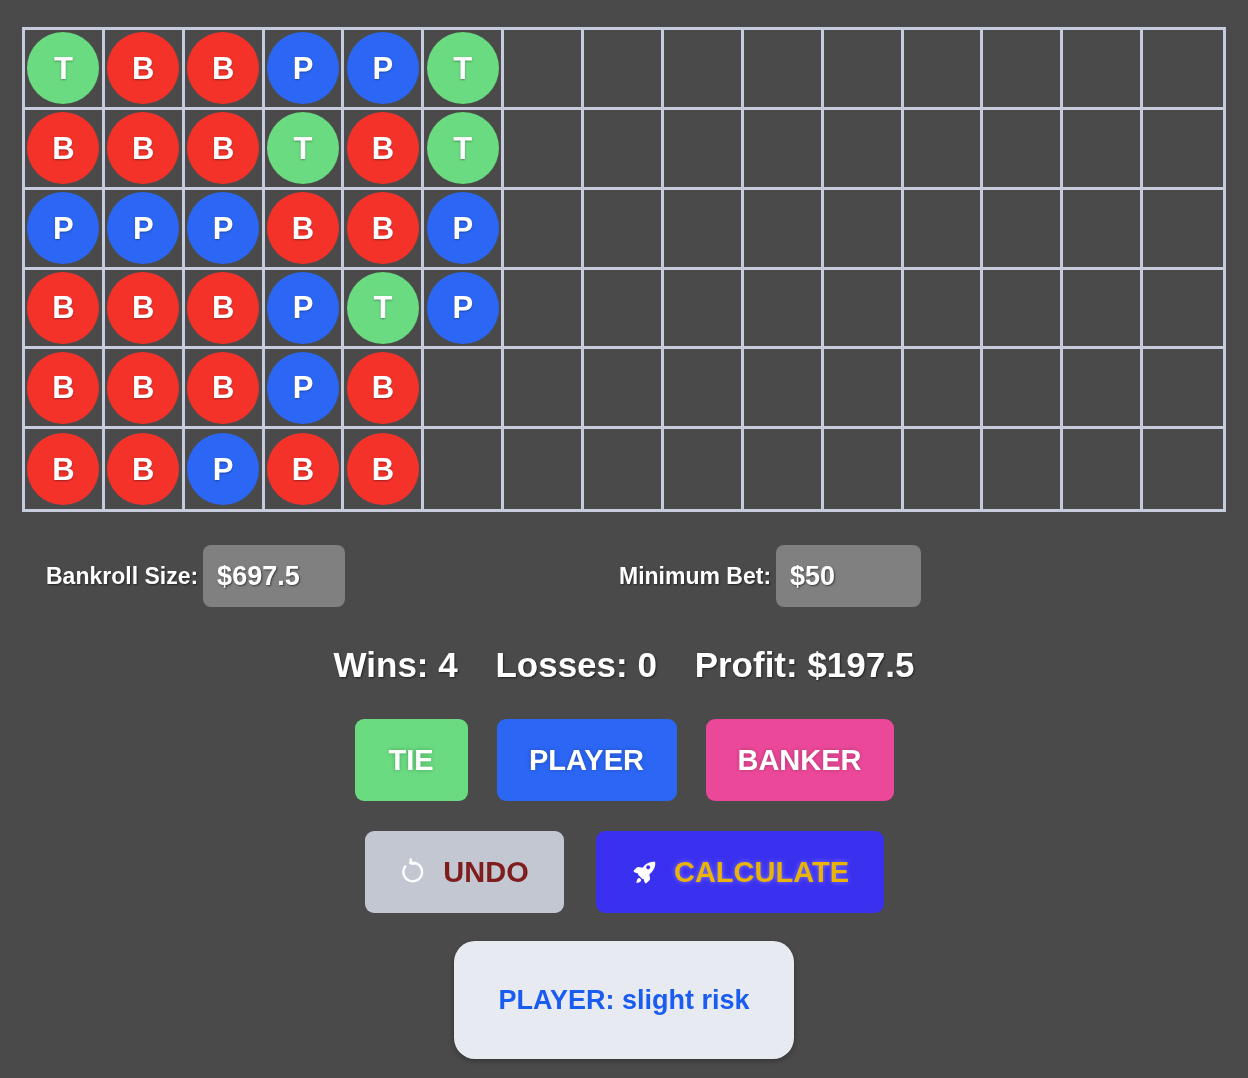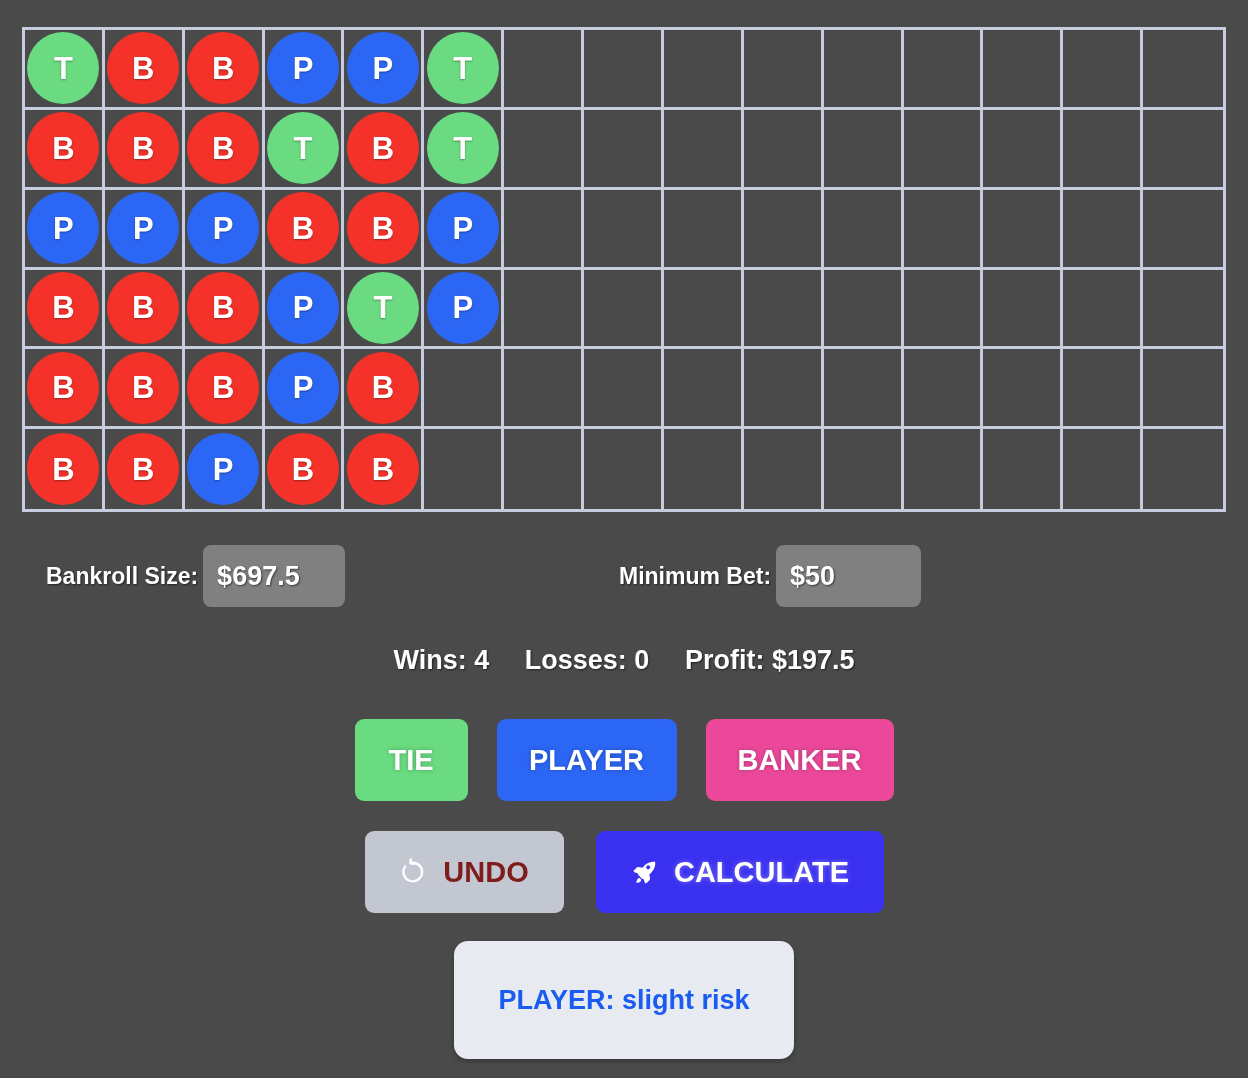--- a/index.html
+++ b/index.html
@@ -112,21 +112,21 @@
   #minbet-input   { width: 145px; height: 62px; }
 
   
   #stats {
     position: absolute;
     left: 0;
     top: 645px;
     width: 1248px;
     text-align: center;
     color: #ffffff;
-    font-size: 27px;
+    font-size: 35px;
     font-weight: bold;
     font-family: "Liberation Sans", sans-serif;
     text-shadow: 1px 1px 2px rgba(0,0,0,0.55);
   }
   #stats span { margin: 0 14px; white-space: nowrap; }
 
   
   #bet-buttons {
     position: absolute;
     left: 0;
@@ -181,21 +181,21 @@
     cursor: pointer;
     padding: 0 30px;
   }
   #undo-btn {
     background: #c3c7d1;
     color: #7f1d1d;
     min-width: 199px;
   }
   #calculate-btn {
     background: #3a30f0;
-    color: #ffffff;
+    color: #eab308;
     min-width: 288px;
     text-shadow: 0 0 5px rgba(255,255,255,0.35);
   }
   .btn-icon {
     display: inline-flex;
     align-items: center;
     justify-content: center;
     width: 30px;
     height: 30px;
     flex: none;
@@ -203,21 +203,21 @@
   .btn-icon svg { display: block; }
 
   
   #result-panel {
     position: absolute;
     left: 454px;
     top: 941px;
     width: 340px;
     height: 118px;
     background: #e8eaf2;
-    border-radius: 14px;
+    border-radius: 21px;
     display: flex;
     align-items: center;
     justify-content: center;
     box-shadow: 0 2px 5px rgba(0,0,0,0.3);
   }
   #result-text {
     color: #1a5cf0;
     font-size: 27px;
     font-weight: bold;
     font-family: "Liberation Sans", sans-serif;

